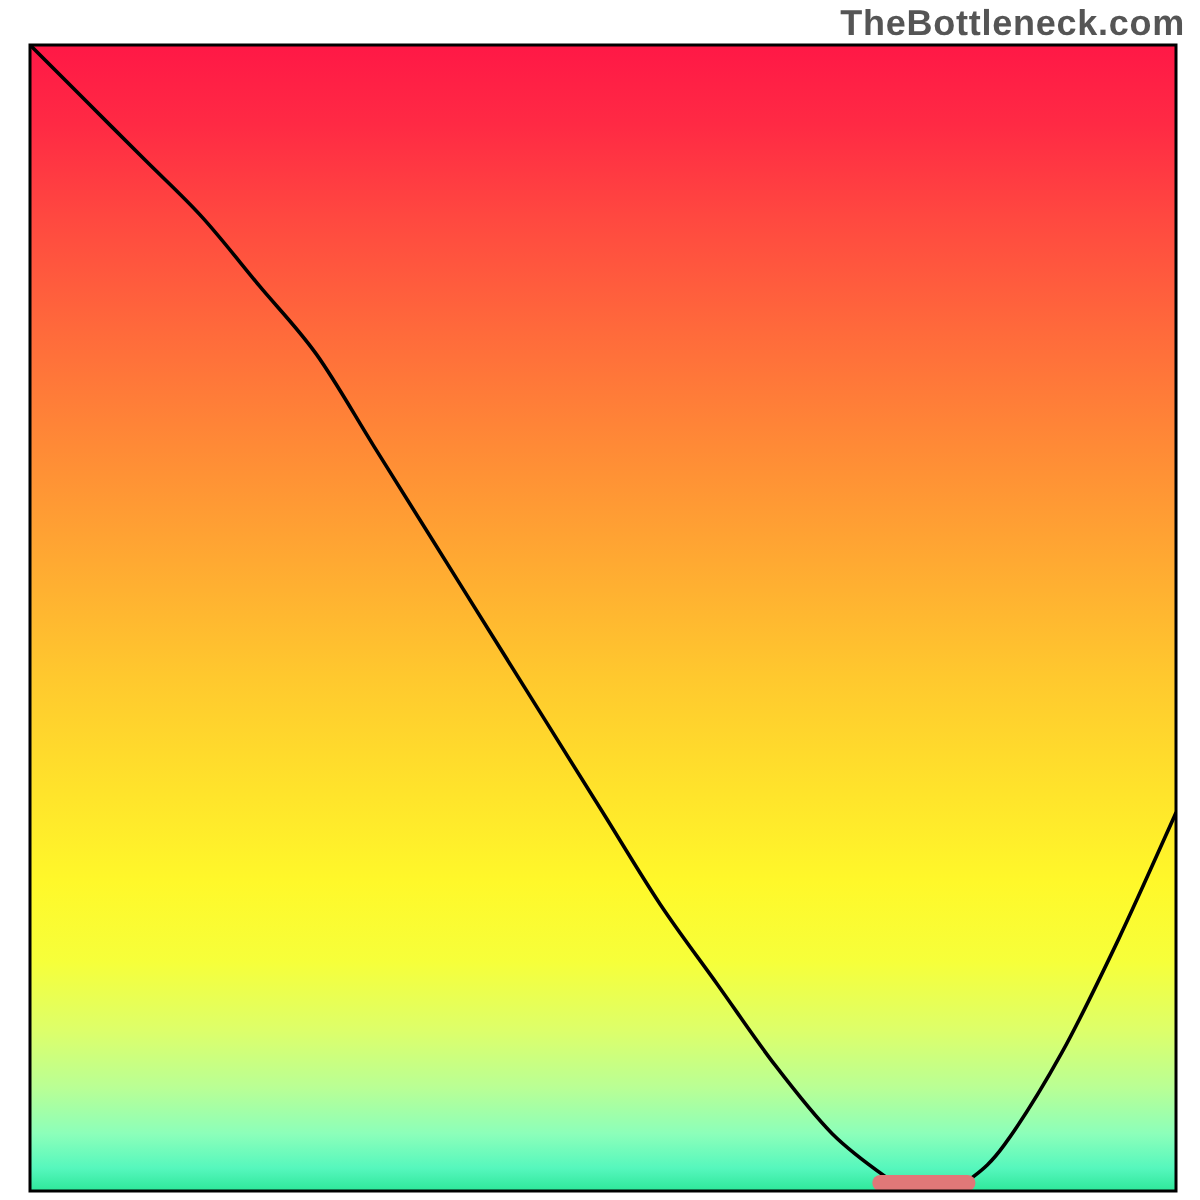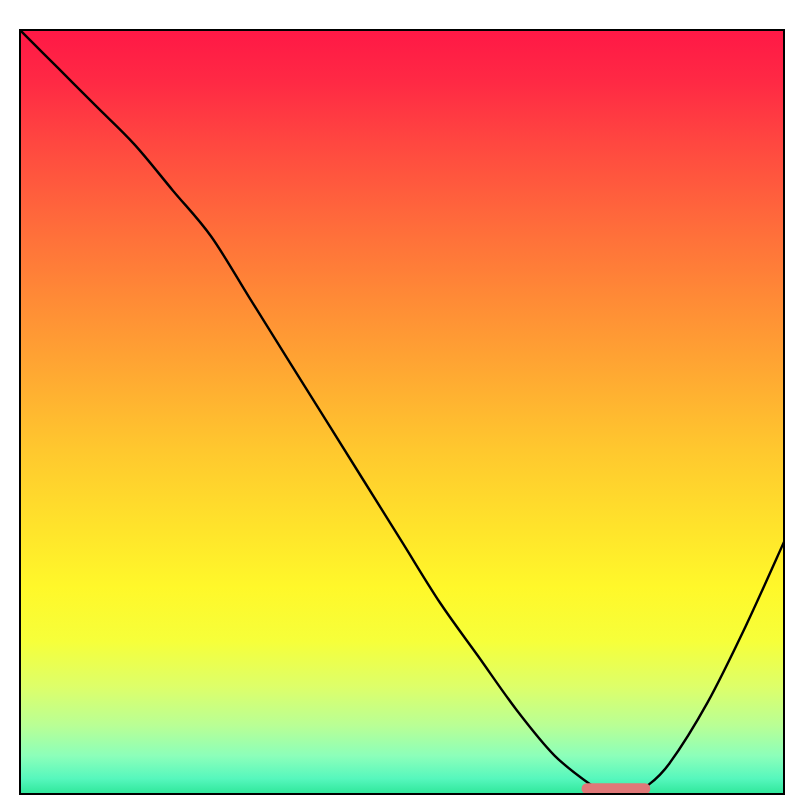--- a/index.html
+++ b/index.html
@@ -26,20 +26,21 @@
     letter-spacing: 0.5px;
   }
   svg {
     display: block;
   }
 </style>
 </head>
 <body>
 
 <div class="stage">
+  <div class="watermark">TheBottleneck.com</div>
 
   <svg width="800" height="800" viewBox="0 0 800 800">
     <defs>
       <linearGradient id="bgGrad" x1="0" y1="0" x2="0" y2="1">
           <stop offset="0%" stop-color="#ff1846"></stop>
           <stop offset="7.000000000000001%" stop-color="#ff2a44"></stop>
           <stop offset="15%" stop-color="#ff4840"></stop>
           <stop offset="25%" stop-color="#ff6a3b"></stop>
           <stop offset="35%" stop-color="#ff8a36"></stop>
           <stop offset="45%" stop-color="#ffa932"></stop>

